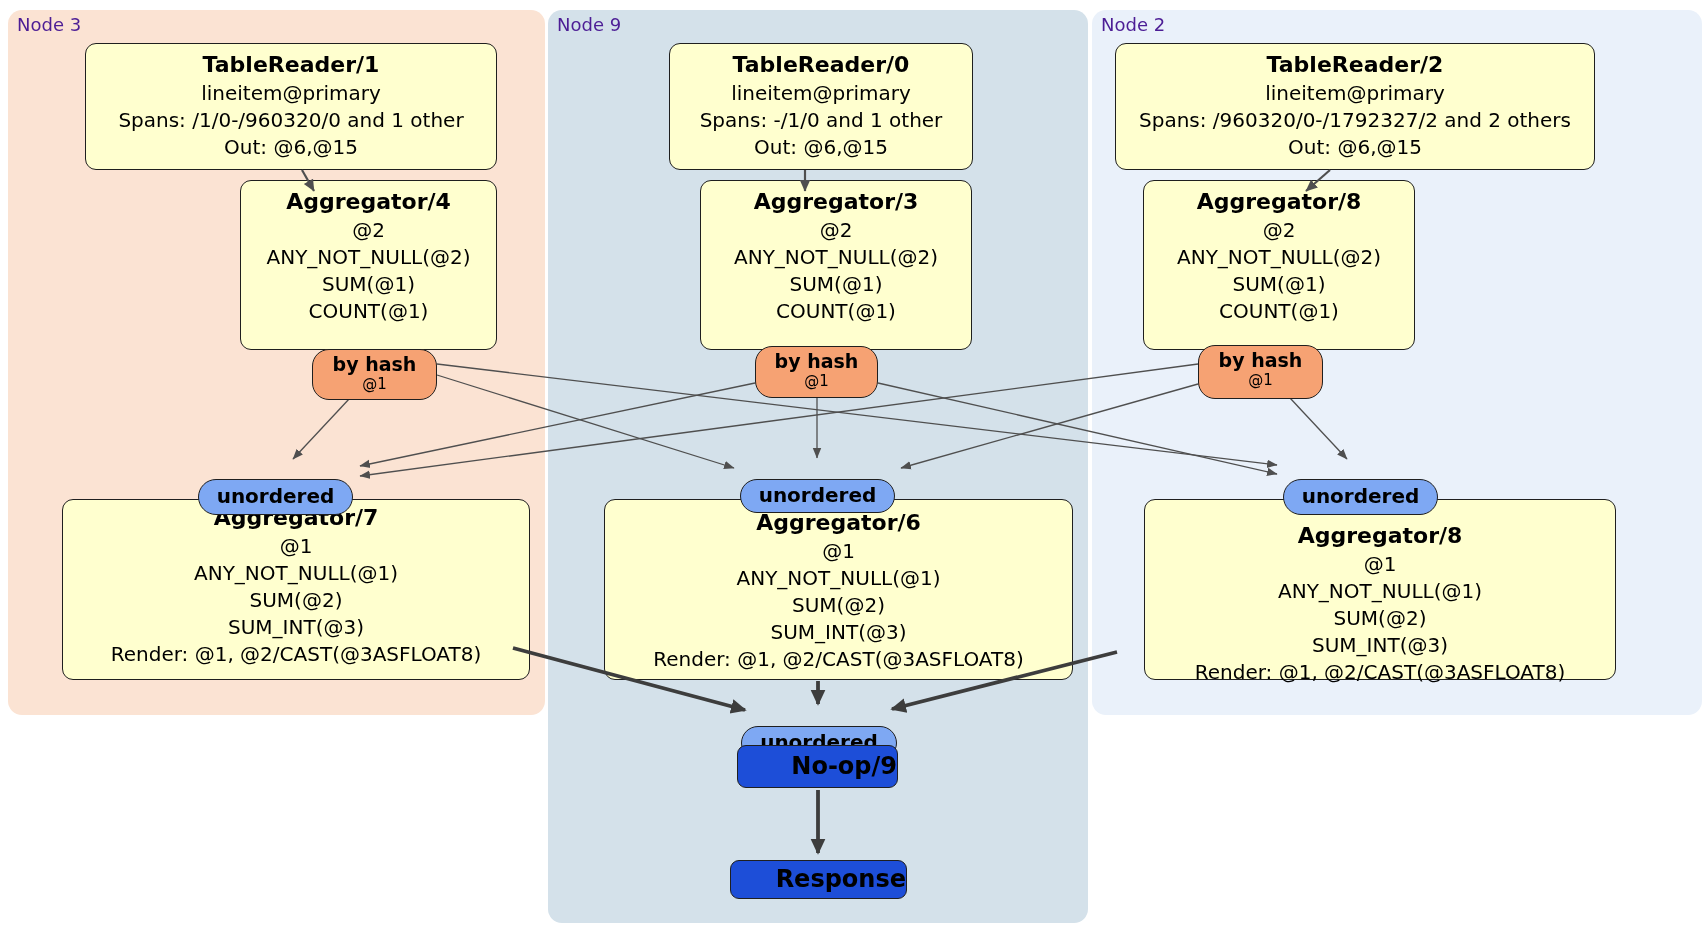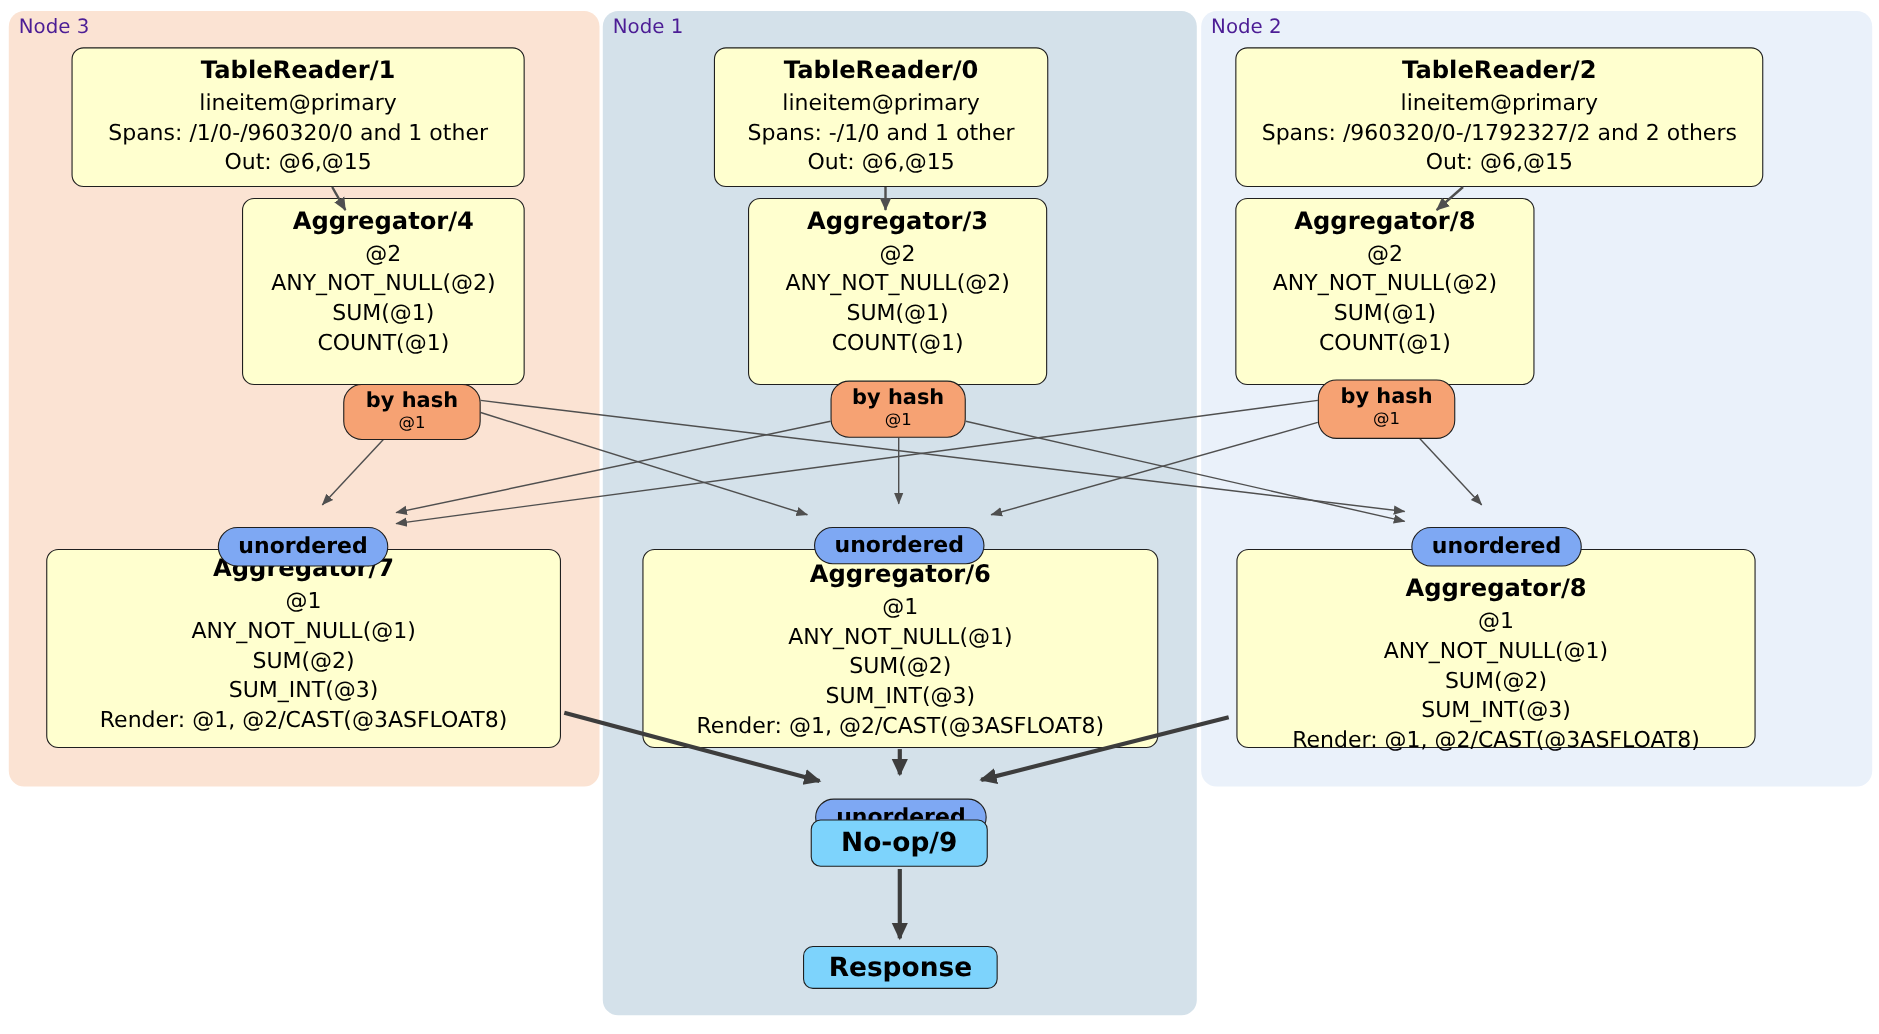--- a/index.html
+++ b/index.html
@@ -4,68 +4,68 @@
 <style>
   html,body { margin:0; padding:0; background:#ffffff; }
   .canvas {
     position:relative; width:1708px; height:940px; overflow:hidden;
     font-family:"DejaVu Sans","Liberation Sans",sans-serif; color:#000;
   }
   .region { position:absolute; border-radius:14px; }
   .region-label { position:absolute; top:4px; left:9px; font-size:18px; color:#4c1d95; white-space:nowrap; }
   .pbox {
     position:absolute; background:#ffffcf; border:1.6px solid #1f1f1f; border-radius:11px;
-    box-sizing:border-box; text-align:center; padding-top:5px;
+    box-sizing:border-box; text-align:center; padding-top:5px;margin-left:20px;
   }
   .pbox .ptitle { font-weight:bold; font-size:22px; line-height:31px; white-space:nowrap; }
   .pbox .pline  { font-size:20px; line-height:27px; white-space:nowrap; }
   .hash-pill {
     position:absolute; background:#f6a273; border:1.7px solid #1f1f1f; border-radius:17px;
     box-sizing:border-box; text-align:center; z-index:3;
   }
   .hash-pill .hlabel { font-weight:bold; font-size:19px; line-height:23px; margin-top:3px; }
   .hash-pill .hsub   { font-size:15px; line-height:17px; }
   .sync-pill {
     position:absolute; background:#7ea8f3; border:1.7px solid #1f1f1f; border-radius:18px;
     box-sizing:border-box; text-align:center; font-weight:bold; font-size:20px; z-index:3;margin-top:16px;
   }
   .mini {
-    position:absolute; background:#7dd3fc; border:1.8px solid #1f1f1f; border-radius:9px;
-    box-sizing:border-box; text-align:center; font-weight:bold; font-size:24px; z-index:3;
+    position:absolute; background:#1d4ed8; border:1.8px solid #1f1f1f; border-radius:9px;
+    box-sizing:border-box; text-align:right; font-weight:bold; font-size:24px; z-index:3;
   }
   .edges { position:absolute; left:0; top:0; z-index:2; pointer-events:none; }
 </style>
 </head>
 <body>
 
 <div class="canvas">
 
   <div class="region" style="left:8px; top:10px; width:537px; height:705px; background:#fbe3d3;">
     <span class="region-label">Node 3</span>
   </div>
   <div class="region" style="left:548px; top:10px; width:540px; height:913px; background:#d4e1ea;">
-    <span class="region-label">Node 1</span>
+    <span class="region-label">Node 9</span>
   </div>
   <div class="region" style="left:1092px; top:10px; width:610px; height:705px; background:#eaf1fa;">
     <span class="region-label">Node 2</span>
   </div>
 
   <div class="pbox" style="left:65px; top:43px; width:412px; height:127px;">
     <div class="ptitle">TableReader/1</div>
     <div class="pline">lineitem@primary</div>
     <div class="pline">Spans: /1/0-/960320/0 and 1 other</div>
     <div class="pline">Out: @6,@15</div>
   </div>
   <div class="pbox" style="left:649px; top:43px; width:304px; height:127px;">
     <div class="ptitle">TableReader/0</div>
     <div class="pline">lineitem@primary</div>
     <div class="pline">Spans: -/1/0 and 1 other</div>
     <div class="pline">Out: @6,@15</div>
   </div>
-  <div class="pbox" style="left:1123px; top:43px; width:480px; height:127px;">
+  <div class="pbox" style="left:1095px; top:43px; width:480px; height:127px;">
     <div class="ptitle">TableReader/2</div>
     <div class="pline">lineitem@primary</div>
     <div class="pline">Spans: /960320/0-/1792327/2 and 2 others</div>
     <div class="pline">Out: @6,@15</div>
   </div>
 
   <div class="pbox" style="left:220px; top:180px; width:257px; height:170px;">
     <div class="ptitle">Aggregator/4</div>
     <div class="pline">@2</div>
     <div class="pline">ANY_NOT_NULL(@2)</div>

